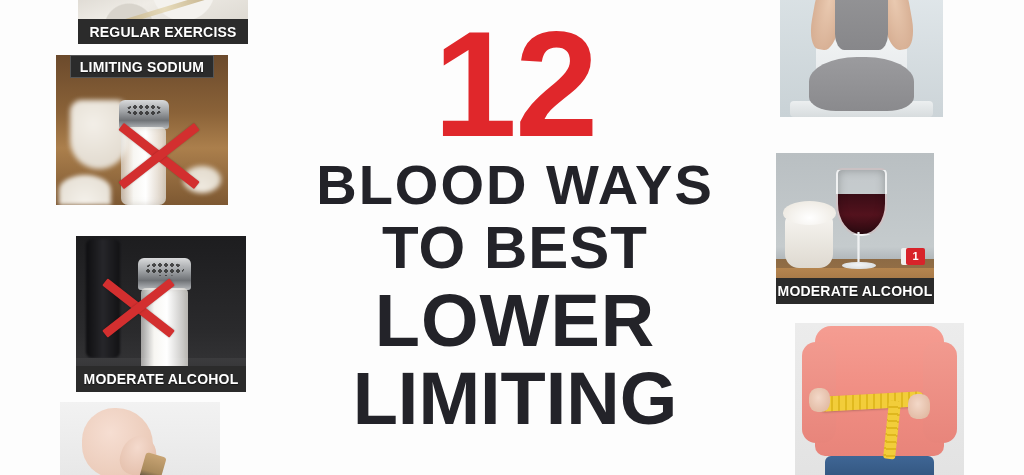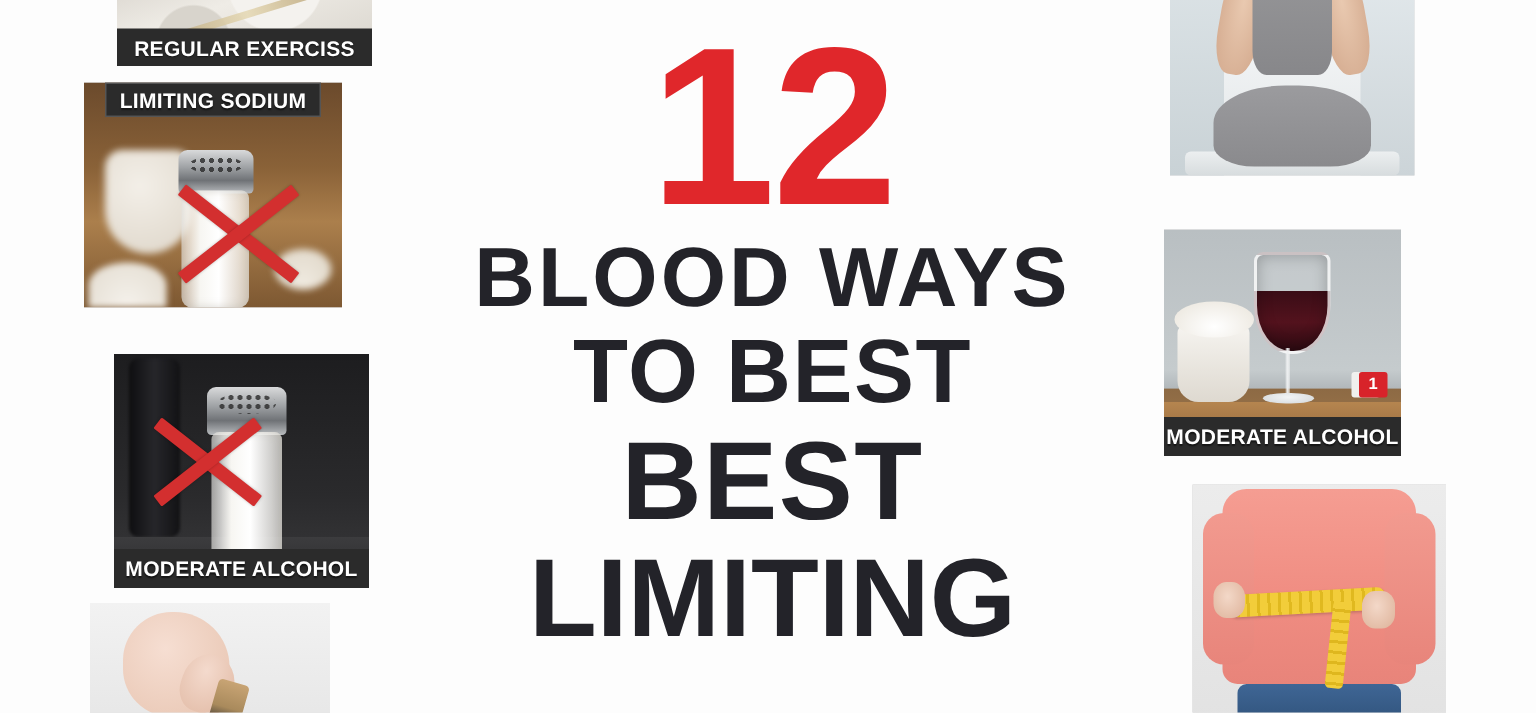--- a/index.html
+++ b/index.html
@@ -320,21 +320,21 @@
       <div class="thumb"></div>
       <div class="cig"></div>
 
     </div>
   </div>
 
   <div id="headline">
     <div class="hl-number">12</div>
     <div class="hl-line hl-1">BLOOD WAYS</div>
     <div class="hl-line hl-2">TO BEST</div>
-    <div class="hl-line hl-3">BEST</div>
+    <div class="hl-line hl-3">LOWER</div>
     <div class="hl-line hl-4">LIMITING</div>
   </div>
 
   <div class="photo" style="left:780px;top:-42px;width:163px;height:159px;">
     <div class="scene scene-yoga">
       <div class="windowl"></div>
       <div class="windowr"></div>
       <div class="mat"></div>
       <div class="legs"></div>
       <div class="arml"></div>

